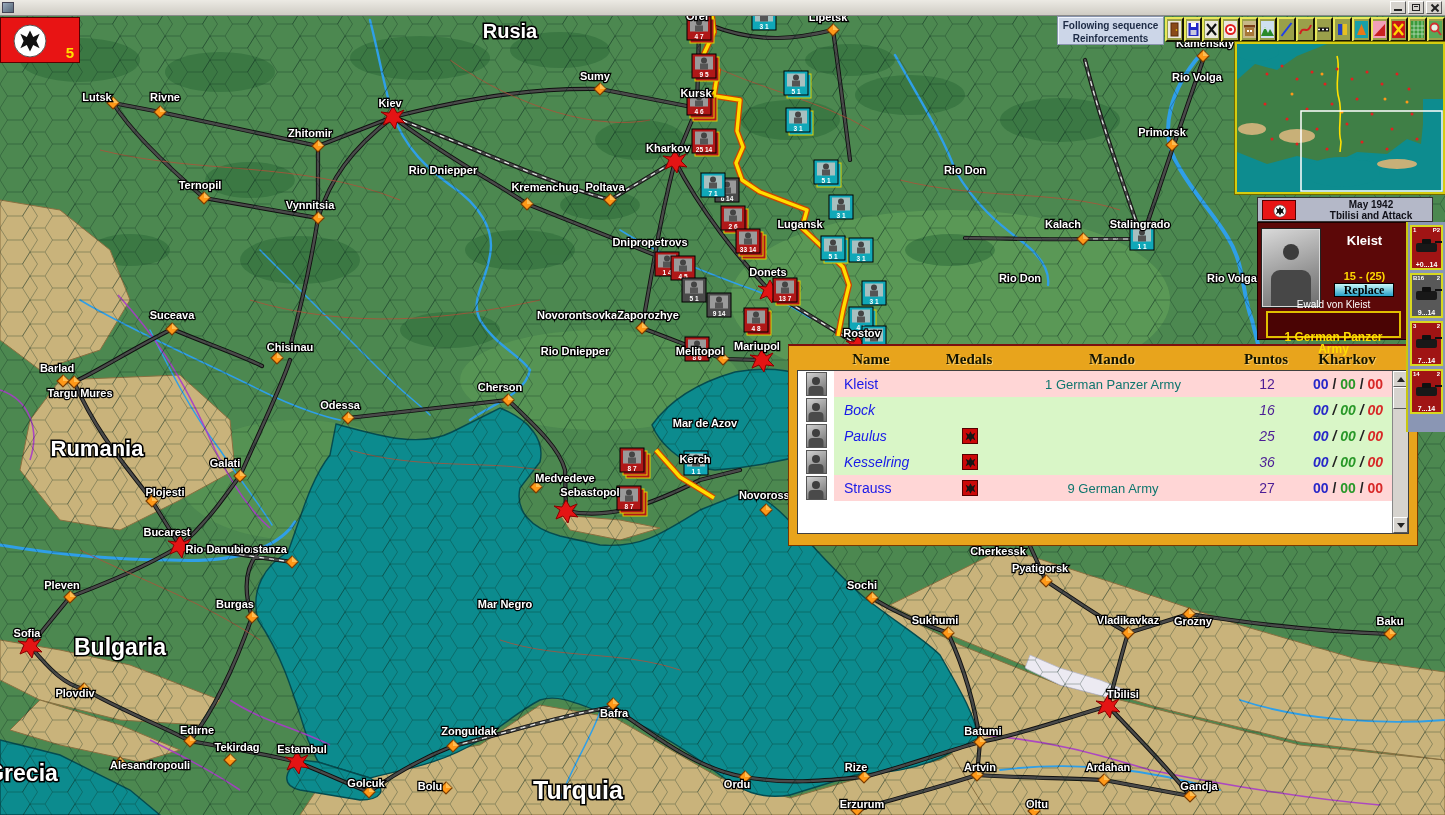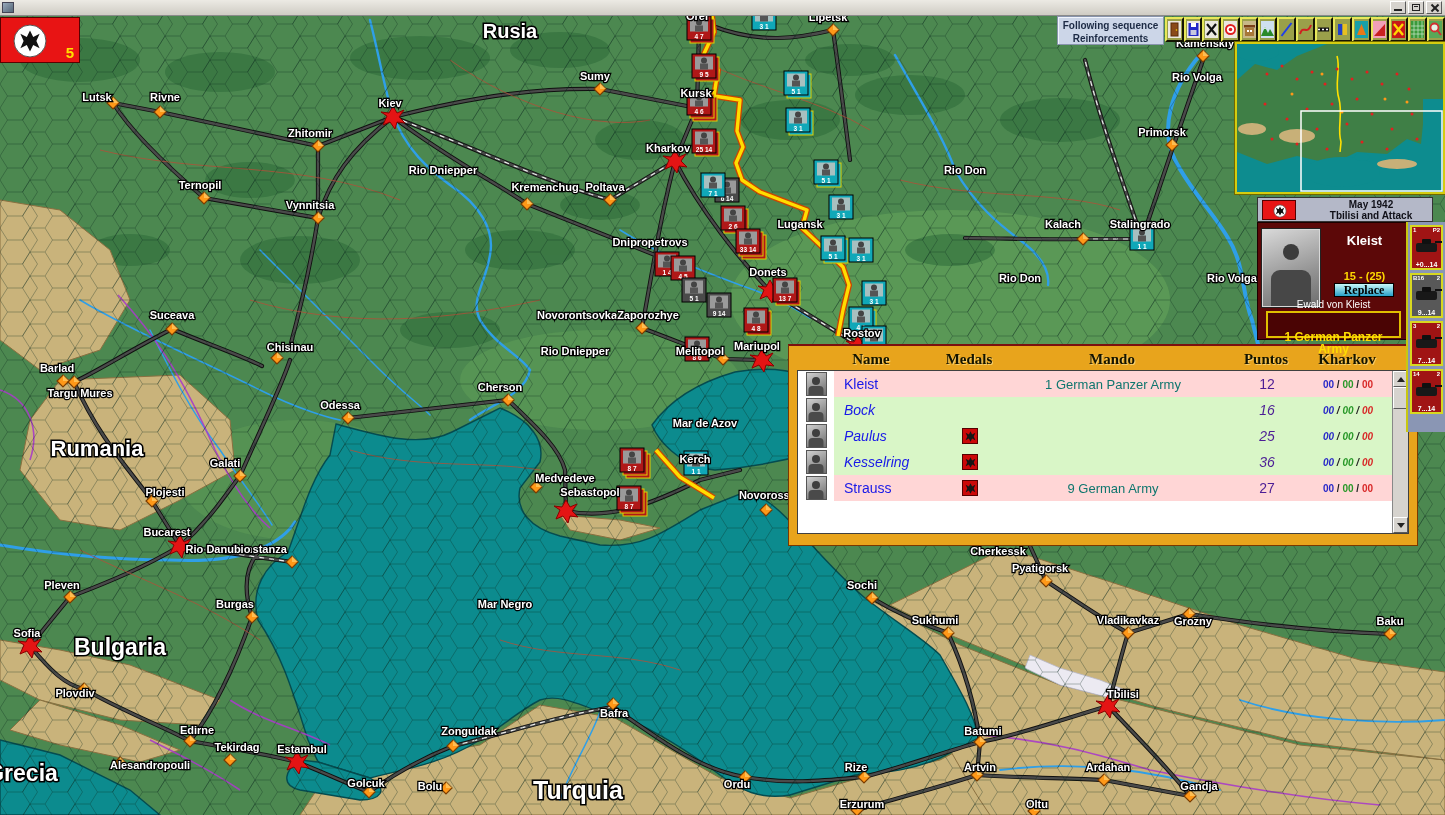--- a/index.html
+++ b/index.html
@@ -78,21 +78,21 @@
   .pimg{position:relative;width:21px;height:24px;border:1px solid #555;background:linear-gradient(150deg,#d0d0d0,#8e8e8e 65%,#707070);overflow:hidden;}
   .pimg:before{content:'';position:absolute;top:4px;left:50%;transform:translateX(-50%);width:8px;height:8px;border-radius:50%;background:#3e3e3e;}
   .pimg:after{content:'';position:absolute;bottom:0;left:50%;transform:translateX(-50%);width:15px;height:9px;border-radius:4px 4px 0 0;background:#4a4a4a;}
   .band{flex:1;display:flex;align-items:center;}
   .pink .band{background:#ffd6d6;} .green .band{background:#d9f6c7;font-style:italic;}
   .c-name{width:112px;padding-left:10px;color:#1818e8;font-size:14px;}
   .c-med{width:48px;display:flex;align-items:center;justify-content:center;}
   .medal{width:16px;height:16px;background:#cc0808;border:1px solid #550000;display:flex;align-items:center;justify-content:center;}
   .c-mando{width:238px;text-align:center;color:#0f766e;font-size:13px;}
   .c-pts{width:70px;text-align:center;color:#4c1d95;font-size:14px;}
-  .c-bat{width:92px;text-align:center;font-size:10px;font-weight:bold;color:#222;}
+  .c-bat{width:92px;text-align:center;font-size:14px;font-weight:bold;color:#222;}
   .b1{color:#2828c8;} .b2{color:#289828;} .b3{color:#d82828;}
   
   #sb{position:absolute;right:0;top:0;width:16px;height:100%;background:#d6d3ce;border-left:1px solid #888;}
   .sbtn{position:absolute;left:0;width:15px;height:16px;background:#d6d3ce;border:1px solid;border-color:#fff #5a5a5a #5a5a5a #fff;}
   #sb-up{top:0;} #sb-dn{bottom:0;}
   #sb-th{position:absolute;left:0;top:16px;width:15px;height:22px;background:#d6d3ce;border:1px solid;border-color:#fff #5a5a5a #5a5a5a #fff;}
   .tri-up{position:absolute;left:3px;top:5px;width:0;height:0;border-left:4px solid transparent;border-right:4px solid transparent;border-bottom:5px solid #222;}
   .tri-dn{position:absolute;left:3px;top:5px;width:0;height:0;border-left:4px solid transparent;border-right:4px solid transparent;border-top:5px solid #222;}
 </style>
 </head>

